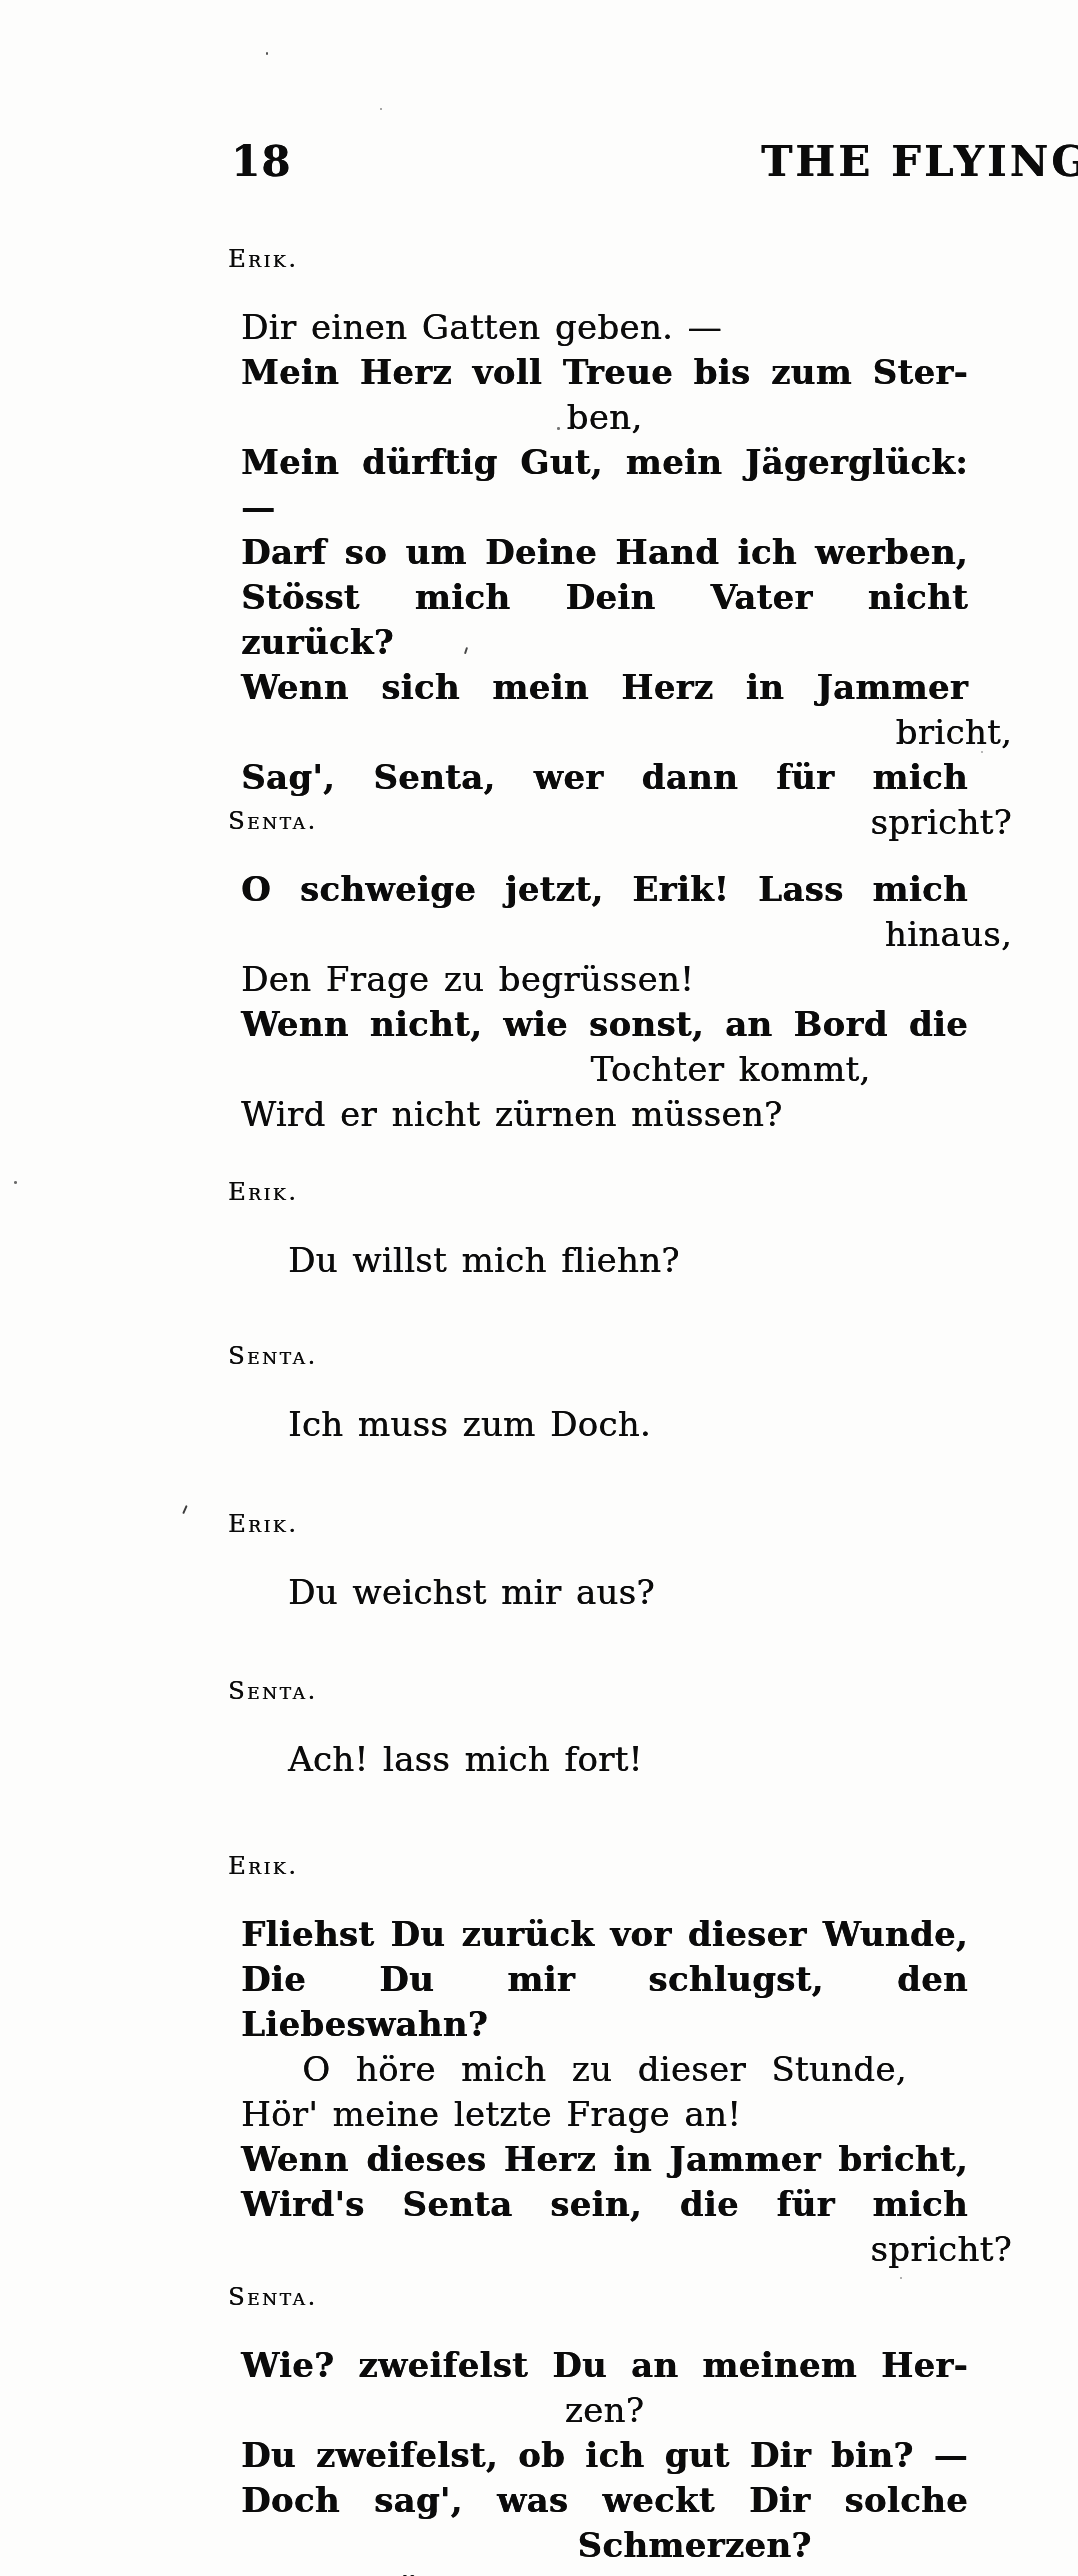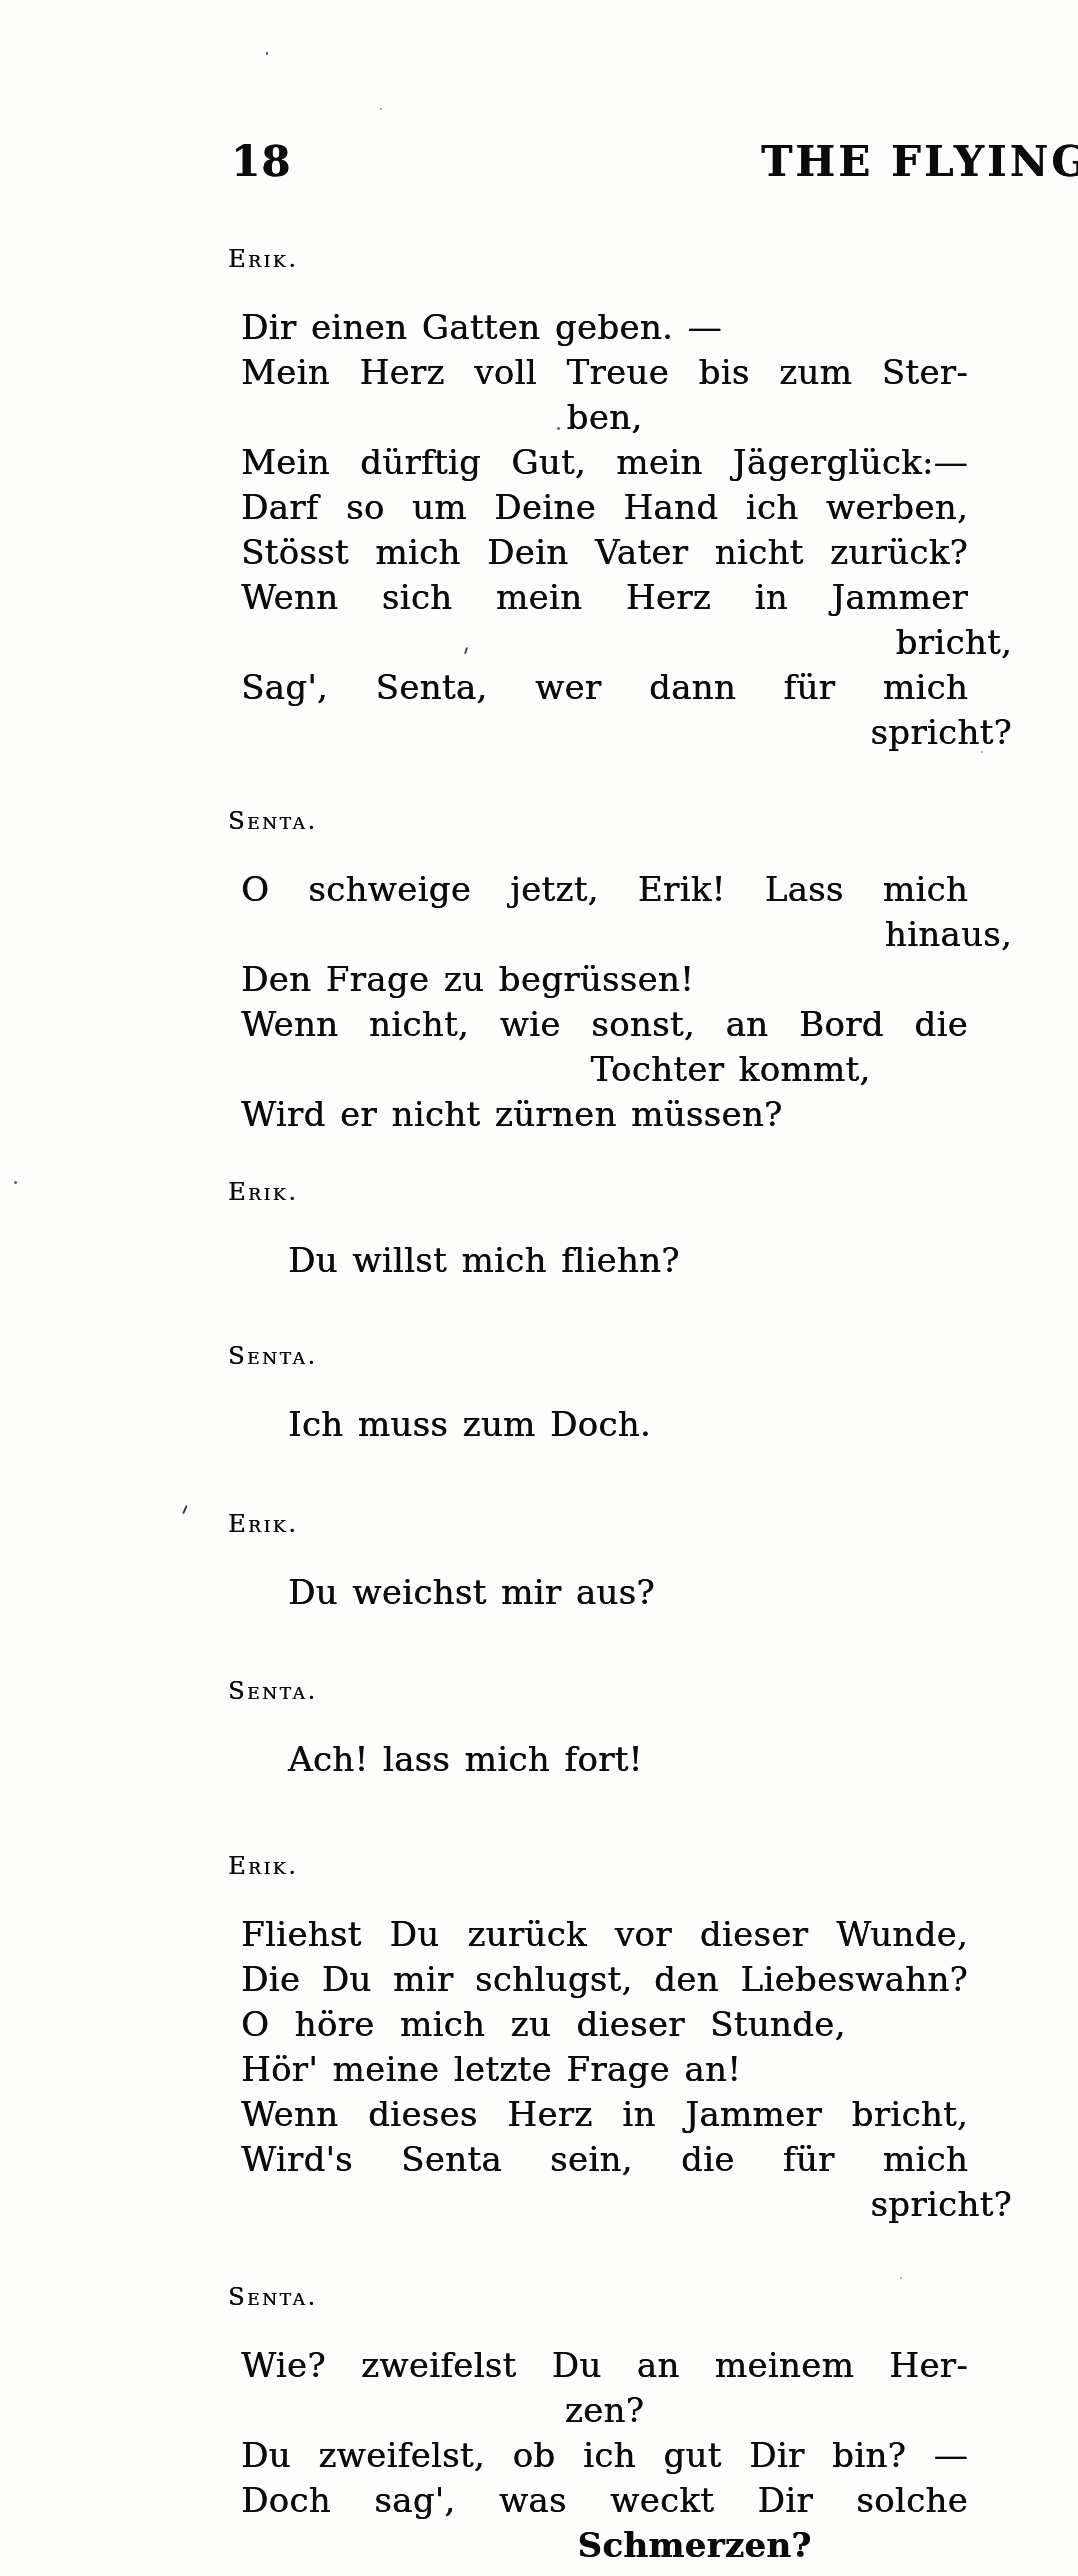--- a/index.html
+++ b/index.html
@@ -53,23 +53,23 @@
   }
   .verse { margin-top: 23px; }
   .line {
     font-size: 34px;
     line-height: 45px;
     letter-spacing: 0.3px;
     word-spacing: 0.10em;
     white-space: normal;
     margin-left: 13px;
   }
-  .a-j  { text-align: justify; text-align-last: justify; }
+  .a-j  { text-align: justify; text-align-last: justify; font-weight: bold; }
   .a-l  { text-align: left; }
-  .a-lw { text-align: left; word-spacing: 0.42em; }
+  .a-lw { text-align: center; word-spacing: 0.42em; }
   .a-i  { text-align: left; padding-left: 47px; }
   .a-c  { text-align: center; }
   .a-c1 { text-align: right; transform: translateX(44px); }
   .a-c2 { text-align: center; transform: translateX(90px); font-weight: bold; }
   .a-c3 { text-align: center; transform: translateX(126px); }
 
   
   .speck {
     position: absolute;
     background: #1a1a1a;

